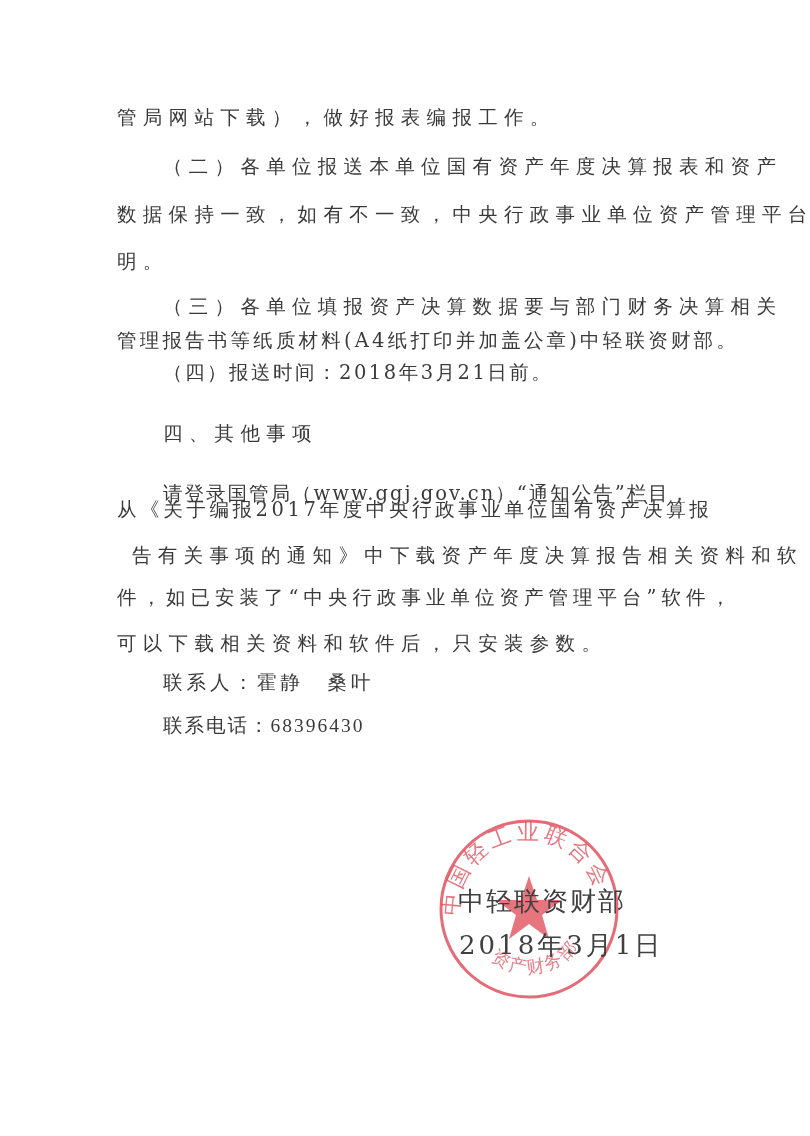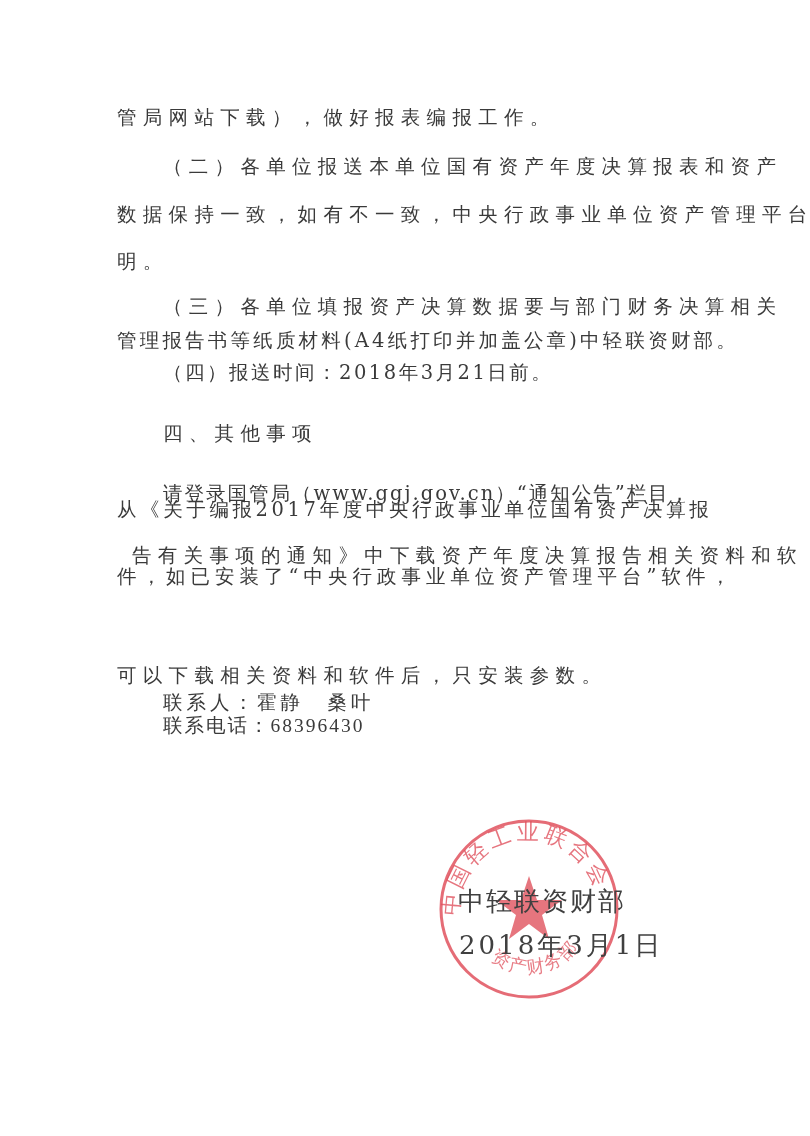--- a/index.html
+++ b/index.html
@@ -17,23 +17,23 @@
   <div class="line" style="left:163px;top:157px;">（二）各单位报送本单位国有资产年度决算报表和资产</div>
   <div class="line" style="left:117px;top:205px;">数据保持一致，如有不一致，中央行政事业单位资产管理平台</div>
   <div class="line" style="left:117px;top:252px;">明。</div>
   <div class="line" style="left:163px;top:297px;">（三）各单位填报资产决算数据要与部门财务决算相关</div>
   <div class="line" style="left:117px;top:331px;letter-spacing:3.2px;">管理报告书等纸质材料(A4纸打印并加盖公章)中轻联资财部。</div>
   <div class="line" style="left:163px;top:363px;letter-spacing:2.5px;">（四）报送时间：2018年3月21日前。</div>
   <div class="line" style="left:163px;top:424px;">四、其他事项</div>
   <div class="line" style="left:163px;top:456px;letter-spacing:2px;margin-top:28px;">请登录国管局（www.ggj.gov.cn）“通知公告”栏目，</div>
   <div class="line" style="left:117px;top:500px;letter-spacing:3.6px;">从《关于编报2017年度中央行政事业单位国有资产决算报</div>
   <div class="line" style="left:117px;top:546px;margin-left:15px;">告有关事项的通知》中下载资产年度决算报告相关资料和软</div>
-  <div class="line" style="left:117px;top:567px;letter-spacing:5px;">件，如已安装了“中央行政事业单位资产管理平台”软件，</div>
-  <div class="line" style="left:117px;top:634px;margin-top:32px;">可以下载相关资料和软件后，只安装参数。</div>
-  <div class="line" style="left:163px;top:673px;letter-spacing:4px;margin-top:20px;">联系人：霍静　桑叶</div>
+  <div class="line" style="left:117px;top:588px;letter-spacing:5px;">件，如已安装了“中央行政事业单位资产管理平台”软件，</div>
+  <div class="line" style="left:117px;top:634px;">可以下载相关资料和软件后，只安装参数。</div>
+  <div class="line" style="left:163px;top:673px;letter-spacing:4px;">联系人：霍静　桑叶</div>
   <div class="line" style="left:163px;top:716px;letter-spacing:2px;font-family:Liberation Serif, serif;">联系电话：68396430</div>
 
   <svg class="stamp" viewBox="0 0 186 186">
     <circle cx="93" cy="93" r="88" fill="none" stroke="#e0525e" stroke-width="3" opacity="0.85"></circle>
     <polygon points="93,60 101,84 126,84 106,99 113,123 93,108 73,123 80,99 60,84 85,84" fill="#e0525e" opacity="0.8"></polygon>
     <path id="arcTop" d="M 25 110 A 70 70 0 1 1 161 110" fill="none"></path>
     <text font-size="22" fill="#e0525e" opacity="0.8" font-family="DejaVu Serif, serif">
       <textPath href="#arcTop" startOffset="4%" letter-spacing="4">中国轻工业联合会</textPath>
     </text>
     <path id="arcBot" d="M 40 125 A 60 60 0 0 0 146 125" fill="none"></path>

